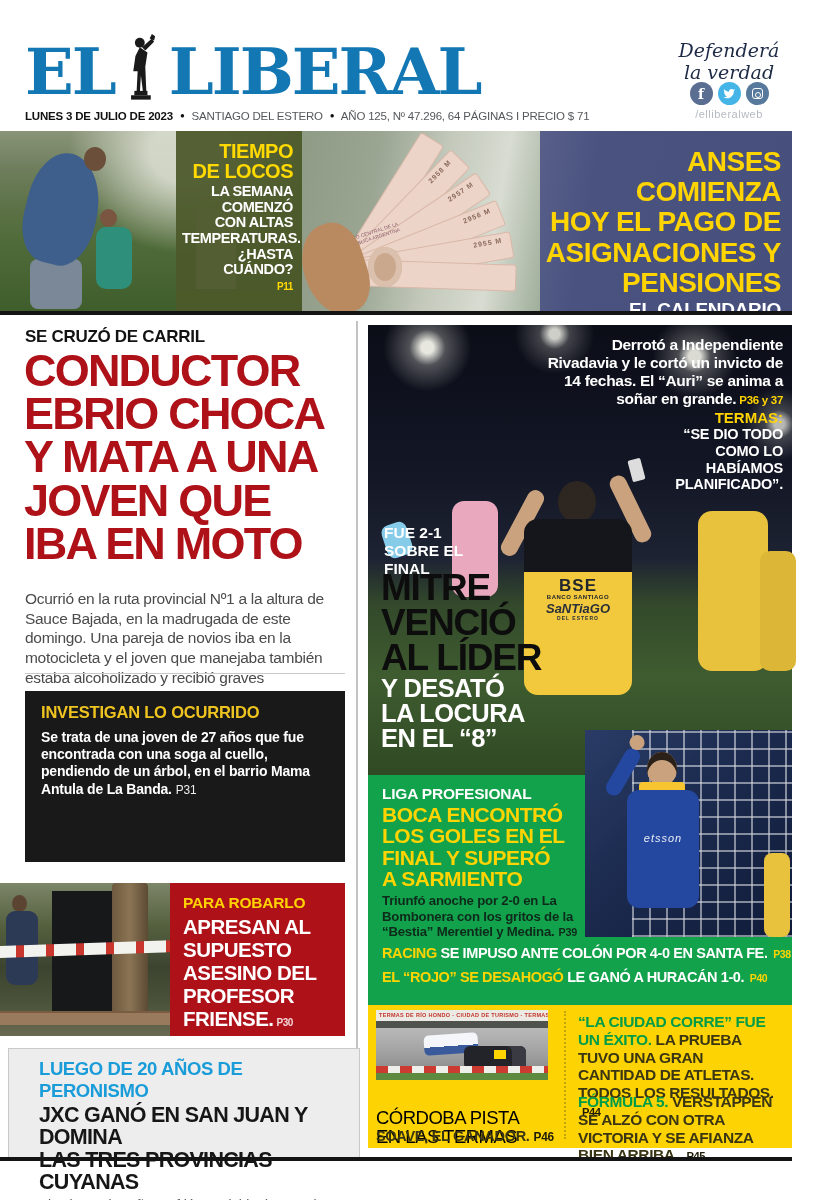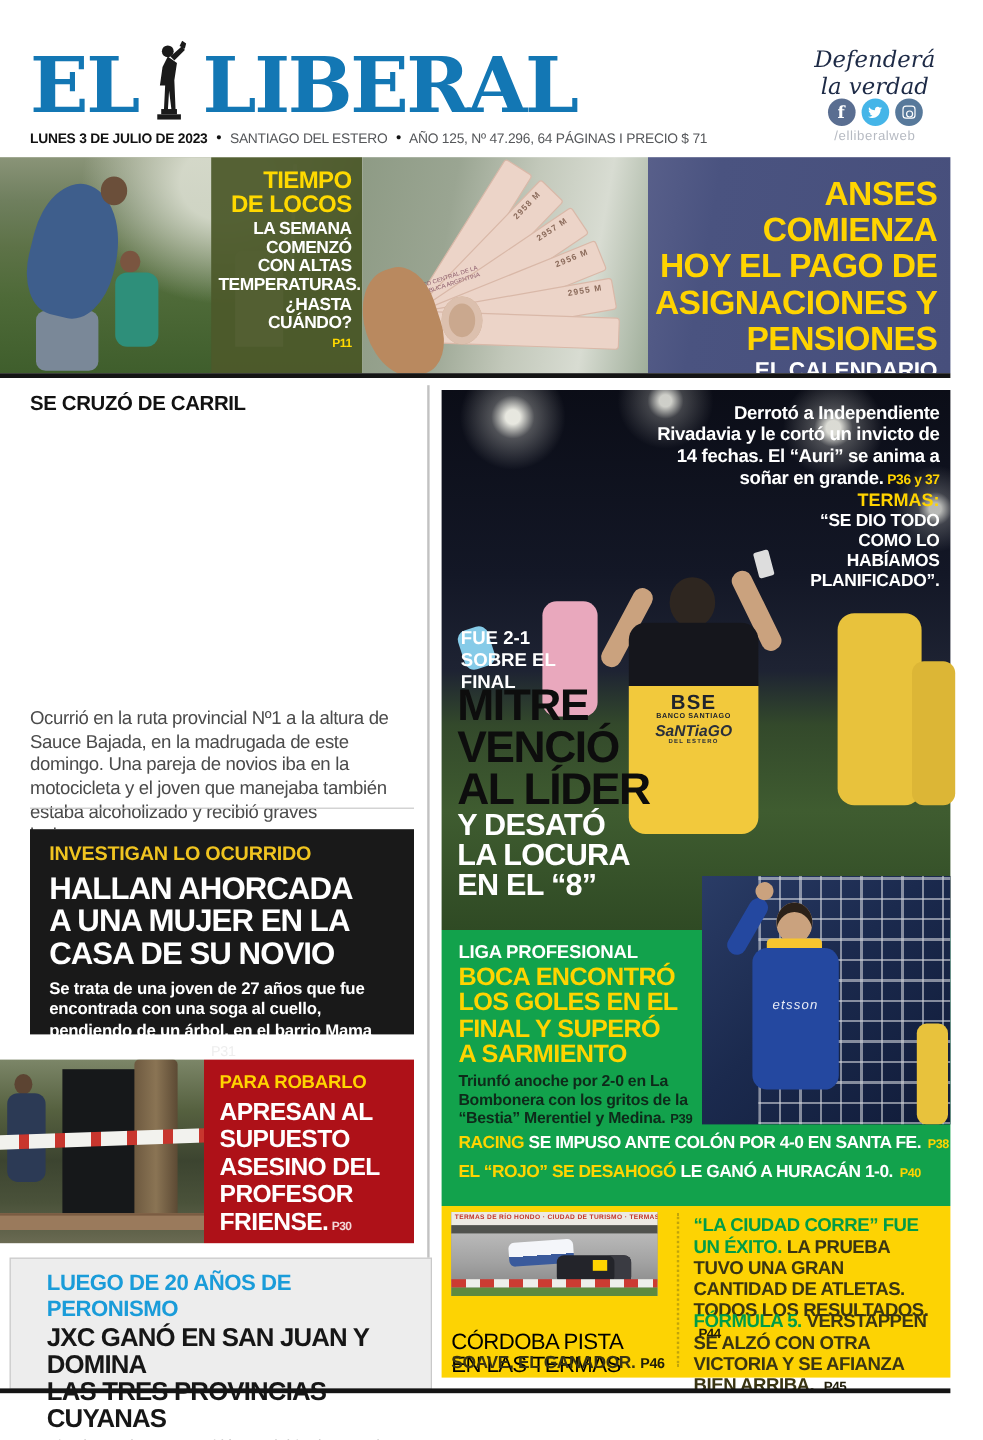--- a/index.html
+++ b/index.html
@@ -280,28 +280,30 @@
 PARA JULIO.</span>
         <span class="anses-page">P10</span></div>
     </div>
     <div class="abs anses-sign">ANSES</div>
   </div>
 
   <div class="abs rule-top"></div>
   <div class="abs col-divider"></div>
 
   <div class="abs lead-kicker">SE CRUZÓ DE CARRIL</div>
+  <div class="abs lead-hl pre">CONDUCTOR
+EBRIO CHOCA
+Y MATA A UNA
+JOVEN QUE
+IBA EN MOTO</div>
   <div class="abs lead-body"><span>Ocurrió en la ruta provincial Nº1 a la altura de Sauce Bajada, en la madrugada de este domingo. Una pareja de novios iba en la motocicleta y el joven que manejaba también estaba alcoholizado y recibió graves lesiones.</span><span class="pageref">P32</span></div>
   <div class="abs left-hr"></div>
 
   <div class="abs black-box">
     <div class="bb-kicker">INVESTIGAN LO OCURRIDO</div>
-    <div class="bb-hl pre">HALLAN AHORCADA
-A UNA MUJER EN LA
-CASA DE SU NOVIO</div>
     <div class="bb-body"><span>Se trata de una joven de 27 años que fue encontrada con una soga al cuello, pendiendo de un árbol, en el barrio Mama Antula de La Banda.</span><span class="bb-page">P31</span></div>
   </div>
 
   <div class="abs crime-photo">
     <div class="abs doorway"></div>
     <div class="abs trunk"></div>
     <div class="abs figure-head"></div>
     <div class="abs figure"></div>
     <div class="abs tape"></div>
     <div class="abs bricks"></div>

